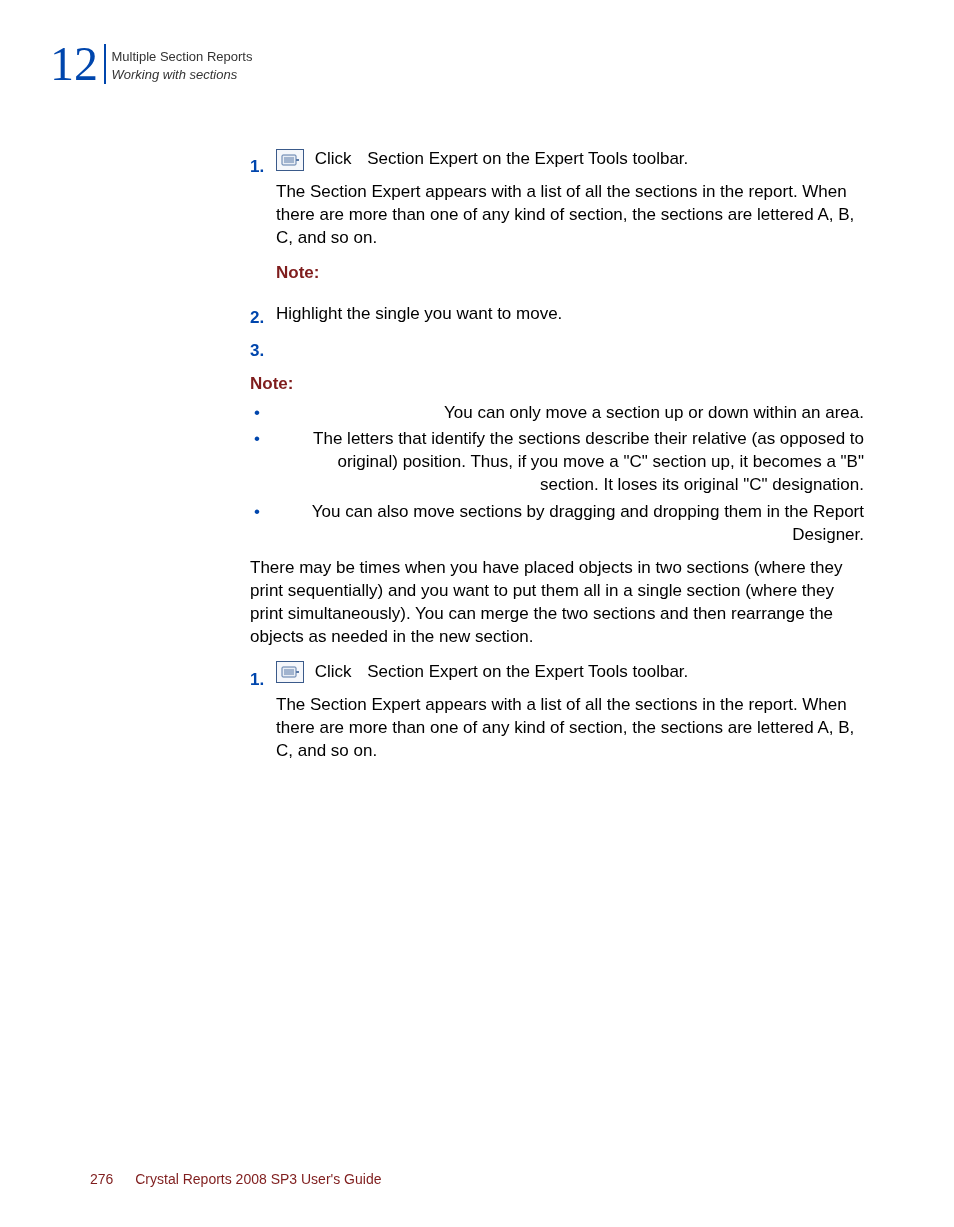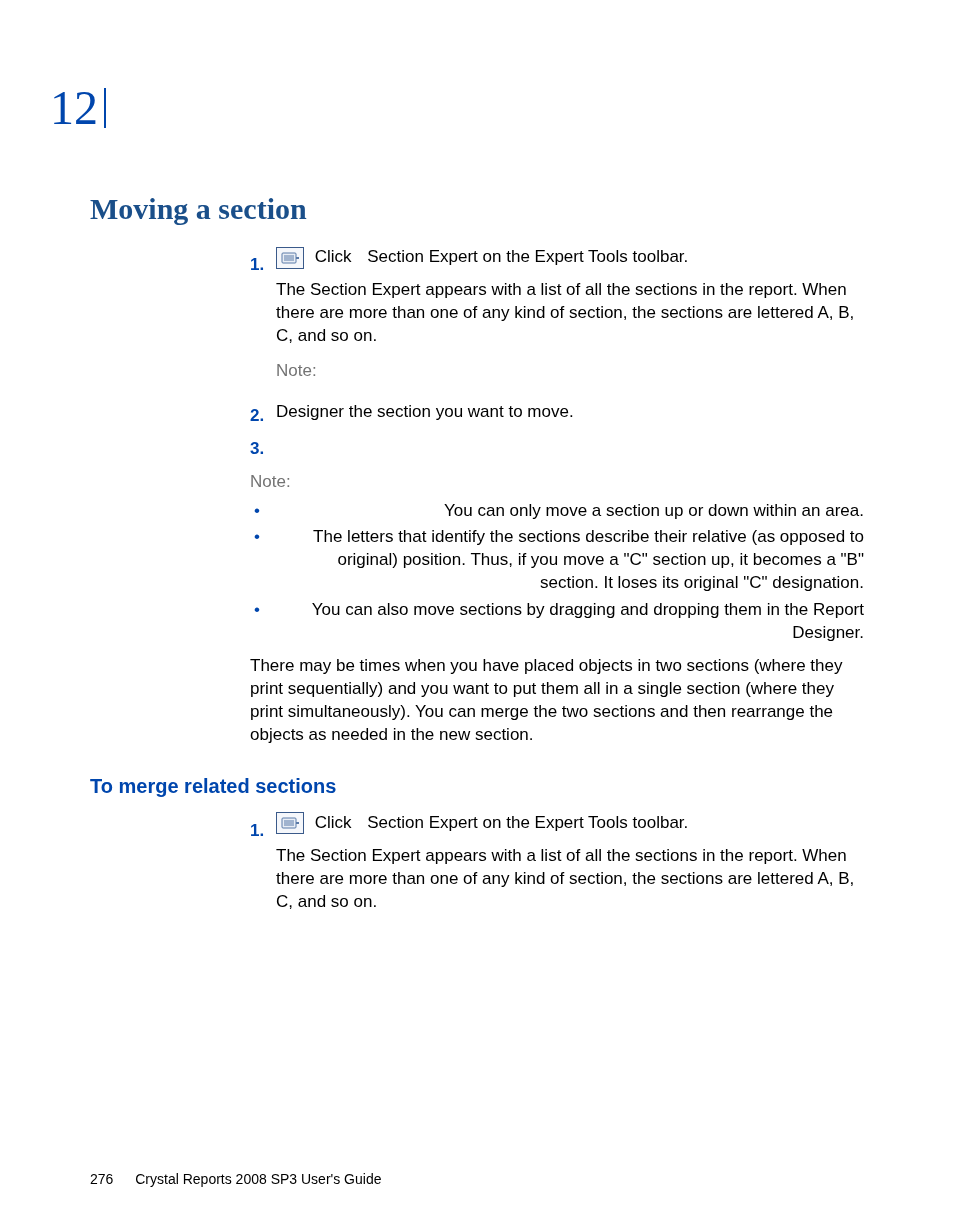--- a/index.html
+++ b/index.html
@@ -15,21 +15,20 @@
   }
   .page {
     padding: 40px 90px 40px 60px;
     box-sizing: border-box;
   }
   .header {
     display: flex;
     align-items: flex-start;
     margin-bottom: 60px;
     margin-left: -10px;
-    margin-top: 44px;
   }
   .chapter-number {
     color: #0046ad;
     font-family: Georgia, 'Times New Roman', serif;
     font-size: 48px;
     line-height: 1;
     font-weight: 400;
     margin-right: 6px;
   }
   .header-divider {
@@ -94,22 +93,22 @@
     vertical-align: middle;
     line-height: 0;
   }
   .icon-box svg {
     display: block;
   }
   .para {
     margin: 10px 0 12px 0;
   }
   .note-label {
-    color: #737373;
-    font-weight: 400;
+    color: #7f1d1d;
+    font-weight: 700;
     margin: 8px 0 4px 0;
   }
   ul.bullets {
     list-style: none;
     padding: 0;
     margin: 6px 0 0 0;
   }
   ul.bullets li {
     display: flex;
     align-items: flex-start;
@@ -124,38 +123,41 @@
   }
   ul.bullets li .txt {
     flex: 1;
     text-align: right;
   }
   .footer {
     position: absolute;
     bottom: 40px;
     left: 90px;
     font-size: 14px;
-    color: #000000;
+    color: #7f1d1d;
   }
   .footer .page-num {
     margin-right: 18px;
   }
   b { font-weight: 400; margin-left: 11px; }
 </style>
 </head>
 <body>
 
 <div class="page">
 
   <div class="header">
     <div class="chapter-number">12</div>
     <div class="header-divider"></div>
-  </div>
-
-  <div class="section-heading">Moving a section</div>
+    <div class="header-text">
+      <span>Multiple Section Reports</span>
+      <span class="sub">Working with sections</span>
+    </div>
+  </div>
+
 
   <div class="content">
 
     <div class="ol-row">
       <div class="ol-num icon-align">1.</div>
       <div class="ol-body">
         <span class="icon-box">
           <svg width="18" height="14" viewBox="0 0 18 14">
             <rect x="1" y="2" width="14" height="10" rx="1" fill="#e8edf5" stroke="#5a7aa8" stroke-width="1"></rect>
             <path d="M15 6 L18 6 L18 8 L15 8" fill="#5a7aa8"></path>
@@ -164,21 +166,21 @@
             <line x1="3" y1="9" x2="13" y2="9" stroke="#5a7aa8" stroke-width="1"></line>
           </svg>
         </span><span> Click </span><b>Section Expert</b><span> on the Expert Tools toolbar.</span>
         <div class="para">The Section Expert appears with a list of all the sections in the report. When there are more than one of any kind of section, the sections are lettered A, B, C, and so on.</div>
         <div class="note-label">Note:</div>
       </div>
     </div>
 
     <div class="ol-row" style="margin-top:14px;">
       <div class="ol-num">2.</div>
-      <div class="ol-body">Designer the section you want to move.</div>
+      <div class="ol-body">Highlight the single you want to move.</div>
     </div>
 
     <div class="ol-row">
       <div class="ol-num">3.</div>
     </div>
 
     <div class="note-label" style="margin-top:10px;">Note:</div>
 
     <ul class="bullets">
       <li>
@@ -195,21 +197,20 @@
       </li>
     </ul>
 
   </div>
 
 
   <div class="content">
     <div class="para" style="">There may be times when you have placed objects in two sections (where they print sequentially) and you want to put them all in a single section (where they print simultaneously). You can merge the two sections and then rearrange the objects as needed in the new section.</div>
   </div>
 
-  <div class="sub-heading">To merge related sections</div>
 
   <div class="content">
 
     <div class="ol-row">
       <div class="ol-num icon-align">1.</div>
       <div class="ol-body">
         <span class="icon-box">
           <svg width="18" height="14" viewBox="0 0 18 14">
             <rect x="1" y="2" width="14" height="10" rx="1" fill="#e8edf5" stroke="#5a7aa8" stroke-width="1"></rect>
             <path d="M15 6 L18 6 L18 8 L15 8" fill="#5a7aa8"></path>

